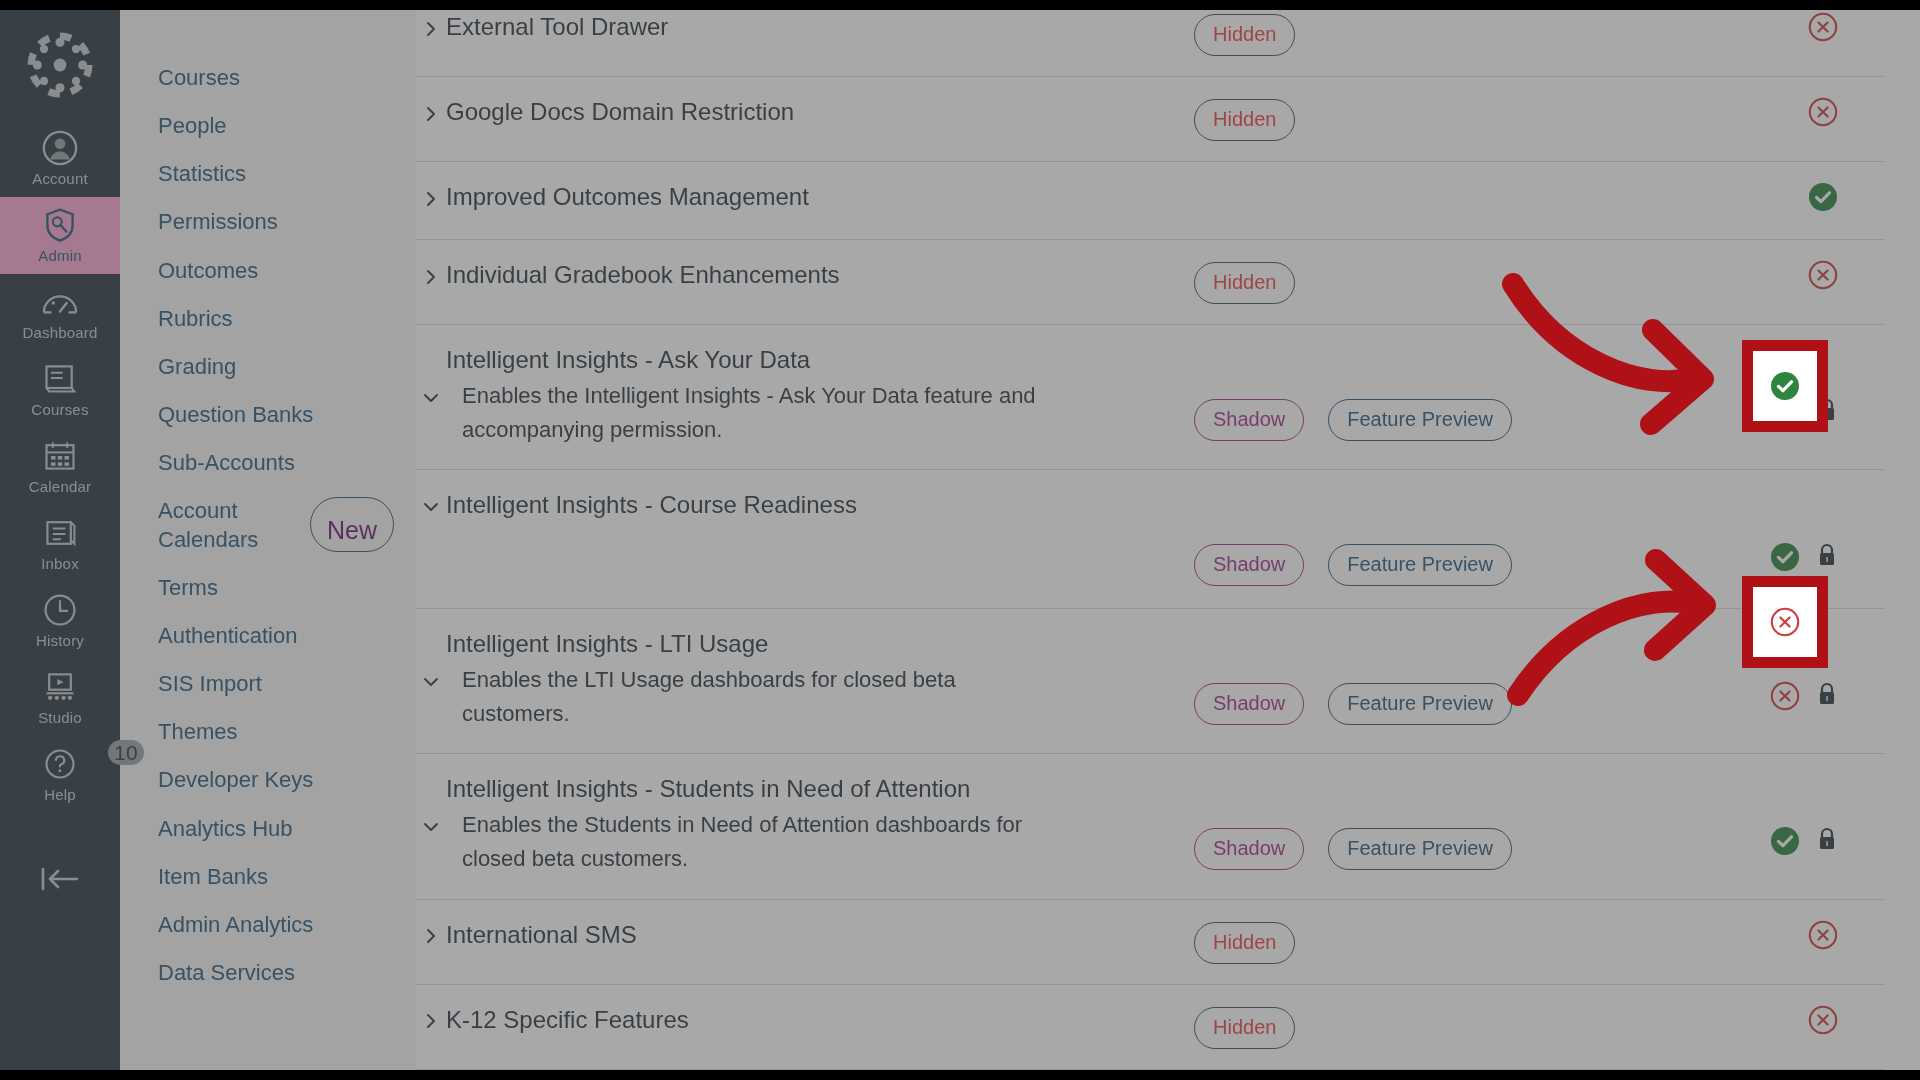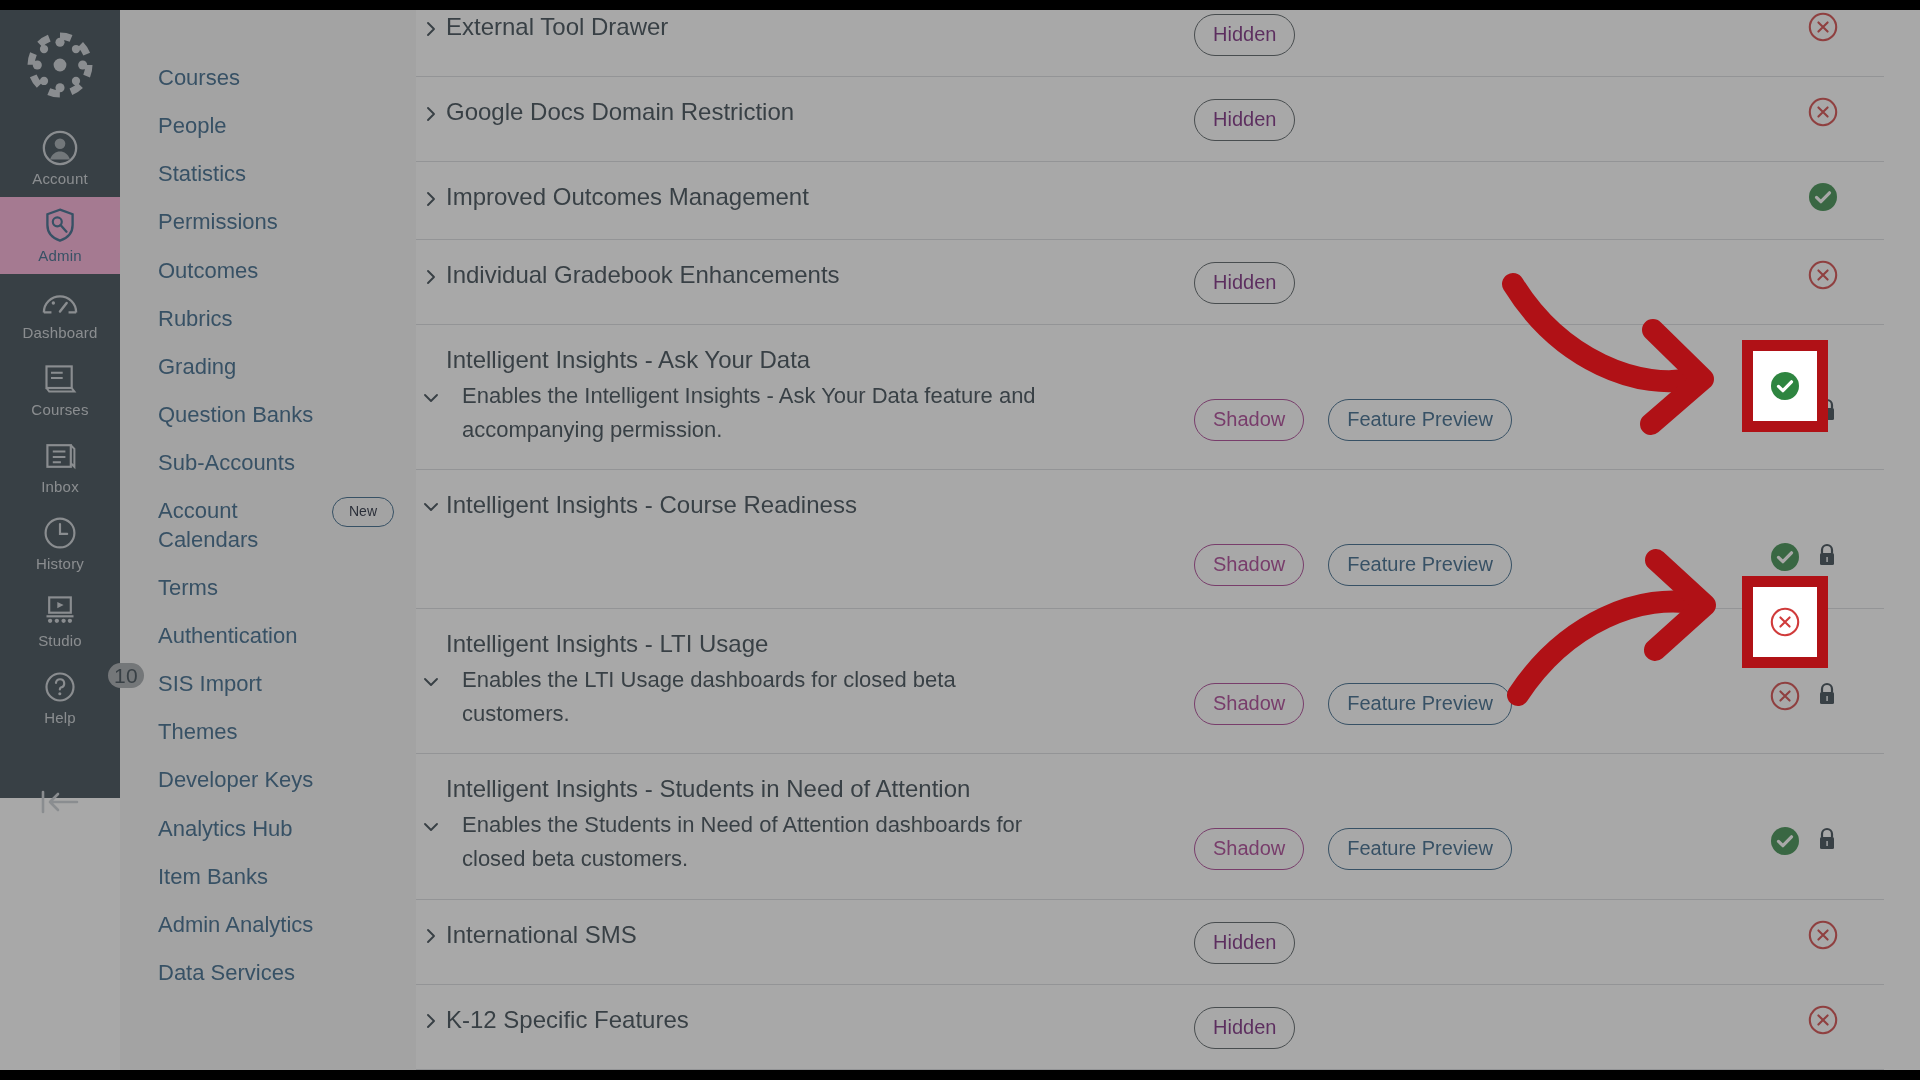--- a/index.html
+++ b/index.html
@@ -19,21 +19,21 @@
     position: absolute;
     left: 0; top: 10px;
     width: 1920px; height: 1060px;
     background: #fff;
     overflow: hidden;
   }
   
   #global-nav {
     position: absolute;
     left: 0; top: 0;
-    width: 120px; height: 788px;
+    width: 120px; height: 1060px;
     background: #2d3b45;
     display: flex;
     flex-direction: column;
     align-items: center;
     padding-top: 22px;
     z-index: 5;
   }
   .gn-logo { width: 66px; height: 66px; margin-bottom: 22px; }
   .gn-item {
     width: 120px;
@@ -87,24 +87,24 @@
     font-size: 22px;
     line-height: 1.28;
     text-decoration: none;
     position: relative;
   }
   .cn-label { flex: 0 1 auto; max-width: 175px; }
   .cn-pill {
     margin-left: 10px;
     border: 1.5px solid #2b5b80;
     border-radius: 999px;
-    color: #0f172a;
-    font-size: 14px;
+    color: #701a75;
+    font-size: 25px;
     line-height: 1;
-    padding: 6px 16px 8px;
+    padding: 20px 16px 8px;
     white-space: nowrap;
   }
 
   
   #main {
     position: absolute;
     left: 416px; top: 0;
     width: 1504px; height: 1060px;
     background: #fff;
     overflow: hidden;
@@ -162,21 +162,21 @@
     padding-left: 126px;
   }
   .fcol-tags.lower { padding-top: 54px; gap: 24px; }
   .tag {
     border-radius: 999px;
     font-size: 20px;
     line-height: 1;
     padding: 9px 18px 11px;
     white-space: nowrap;
   }
-  .tag-hidden { border: 1.5px solid #4a5357; color: #701a75; }
+  .tag-hidden { border: 1.5px solid #4a5357; color: #ef4444; }
   .tag-shadow { border: 1.5px solid #a4368c; color: #a4368c; }
   .tag-preview { border: 1.5px solid #2b5b80; color: #2b5b80; }
   .fcol-state {
     flex: 1 1 auto;
     display: flex;
     align-items: flex-start;
     justify-content: flex-end;
     gap: 16px;
     padding-top: 0px;
     padding-right: 46px;
@@ -280,20 +280,38 @@
         <span class="gn-ico">
           <svg viewBox="0 0 40 36" width="36" height="34">
               <rect x="5" y="4" width="28" height="24" fill="none" stroke="#c7cdd1" stroke-width="2.4"></rect>
               <path d="M10 11h13M10 17h13" stroke="#c7cdd1" stroke-width="2.2"></path>
               <path d="M5 28l3 4h28l-3-4" fill="none" stroke="#c7cdd1" stroke-width="2.2"></path>
             </svg>
         </span>
         <span class="gn-label">Courses</span>
       </a>
 
+      <a class="gn-item">
+        <span class="gn-ico">
+          <svg viewBox="0 0 40 36" width="36" height="34">
+              <rect x="5" y="6" width="30" height="26" fill="none" stroke="#c7cdd1" stroke-width="2.4"></rect>
+              <path d="M5 14h30" stroke="#c7cdd1" stroke-width="2.2"></path>
+              <g fill="#c7cdd1">
+                <rect x="10" y="18" width="5" height="4"></rect>
+                <rect x="17.5" y="18" width="5" height="4"></rect>
+                <rect x="25" y="18" width="5" height="4"></rect>
+                <rect x="10" y="25" width="5" height="4"></rect>
+                <rect x="17.5" y="25" width="5" height="4"></rect>
+                <rect x="25" y="25" width="5" height="4"></rect>
+              </g>
+              <path d="M12 3v6M28 3v6" stroke="#c7cdd1" stroke-width="2.2"></path>
+            </svg>
+        </span>
+        <span class="gn-label">Calendar</span>
+      </a>
 
       <a class="gn-item">
         <span class="gn-ico">
           <svg viewBox="0 0 40 36" width="36" height="34">
               <rect x="6" y="6" width="26" height="24" fill="none" stroke="#c7cdd1" stroke-width="2.4"></rect>
               <path d="M12 13h14M12 19h14M12 25h9" stroke="#c7cdd1" stroke-width="2.2"></path>
               <path d="M32 6l4 4v20l-4-4" fill="none" stroke="#c7cdd1" stroke-width="2.2"></path>
             </svg>
         </span>
         <span class="gn-label">Inbox</span>

